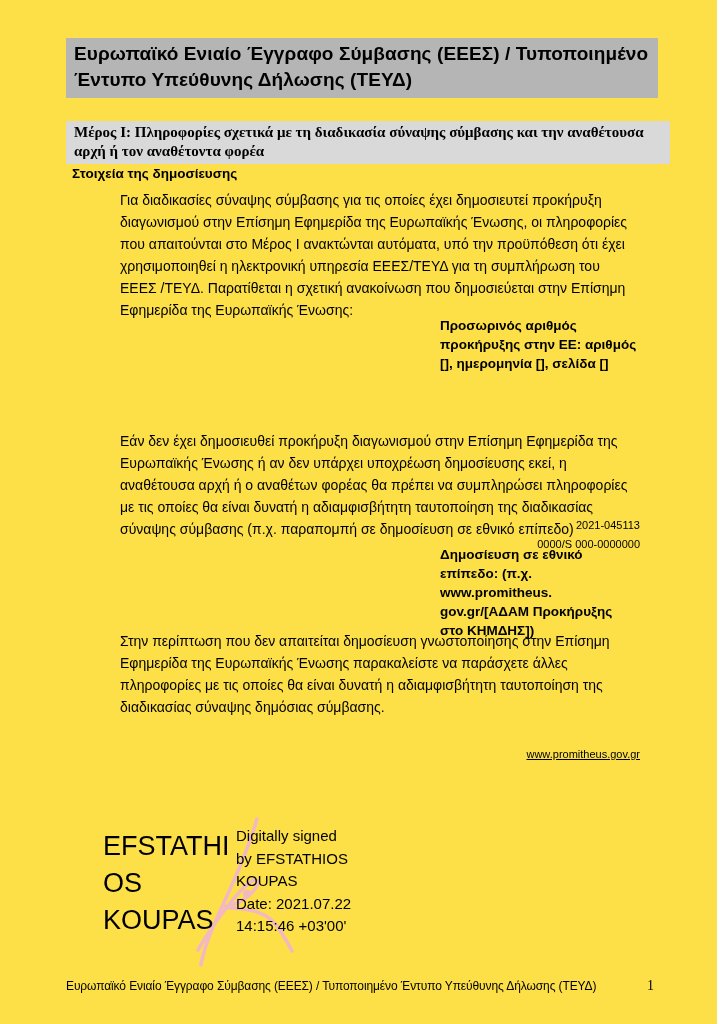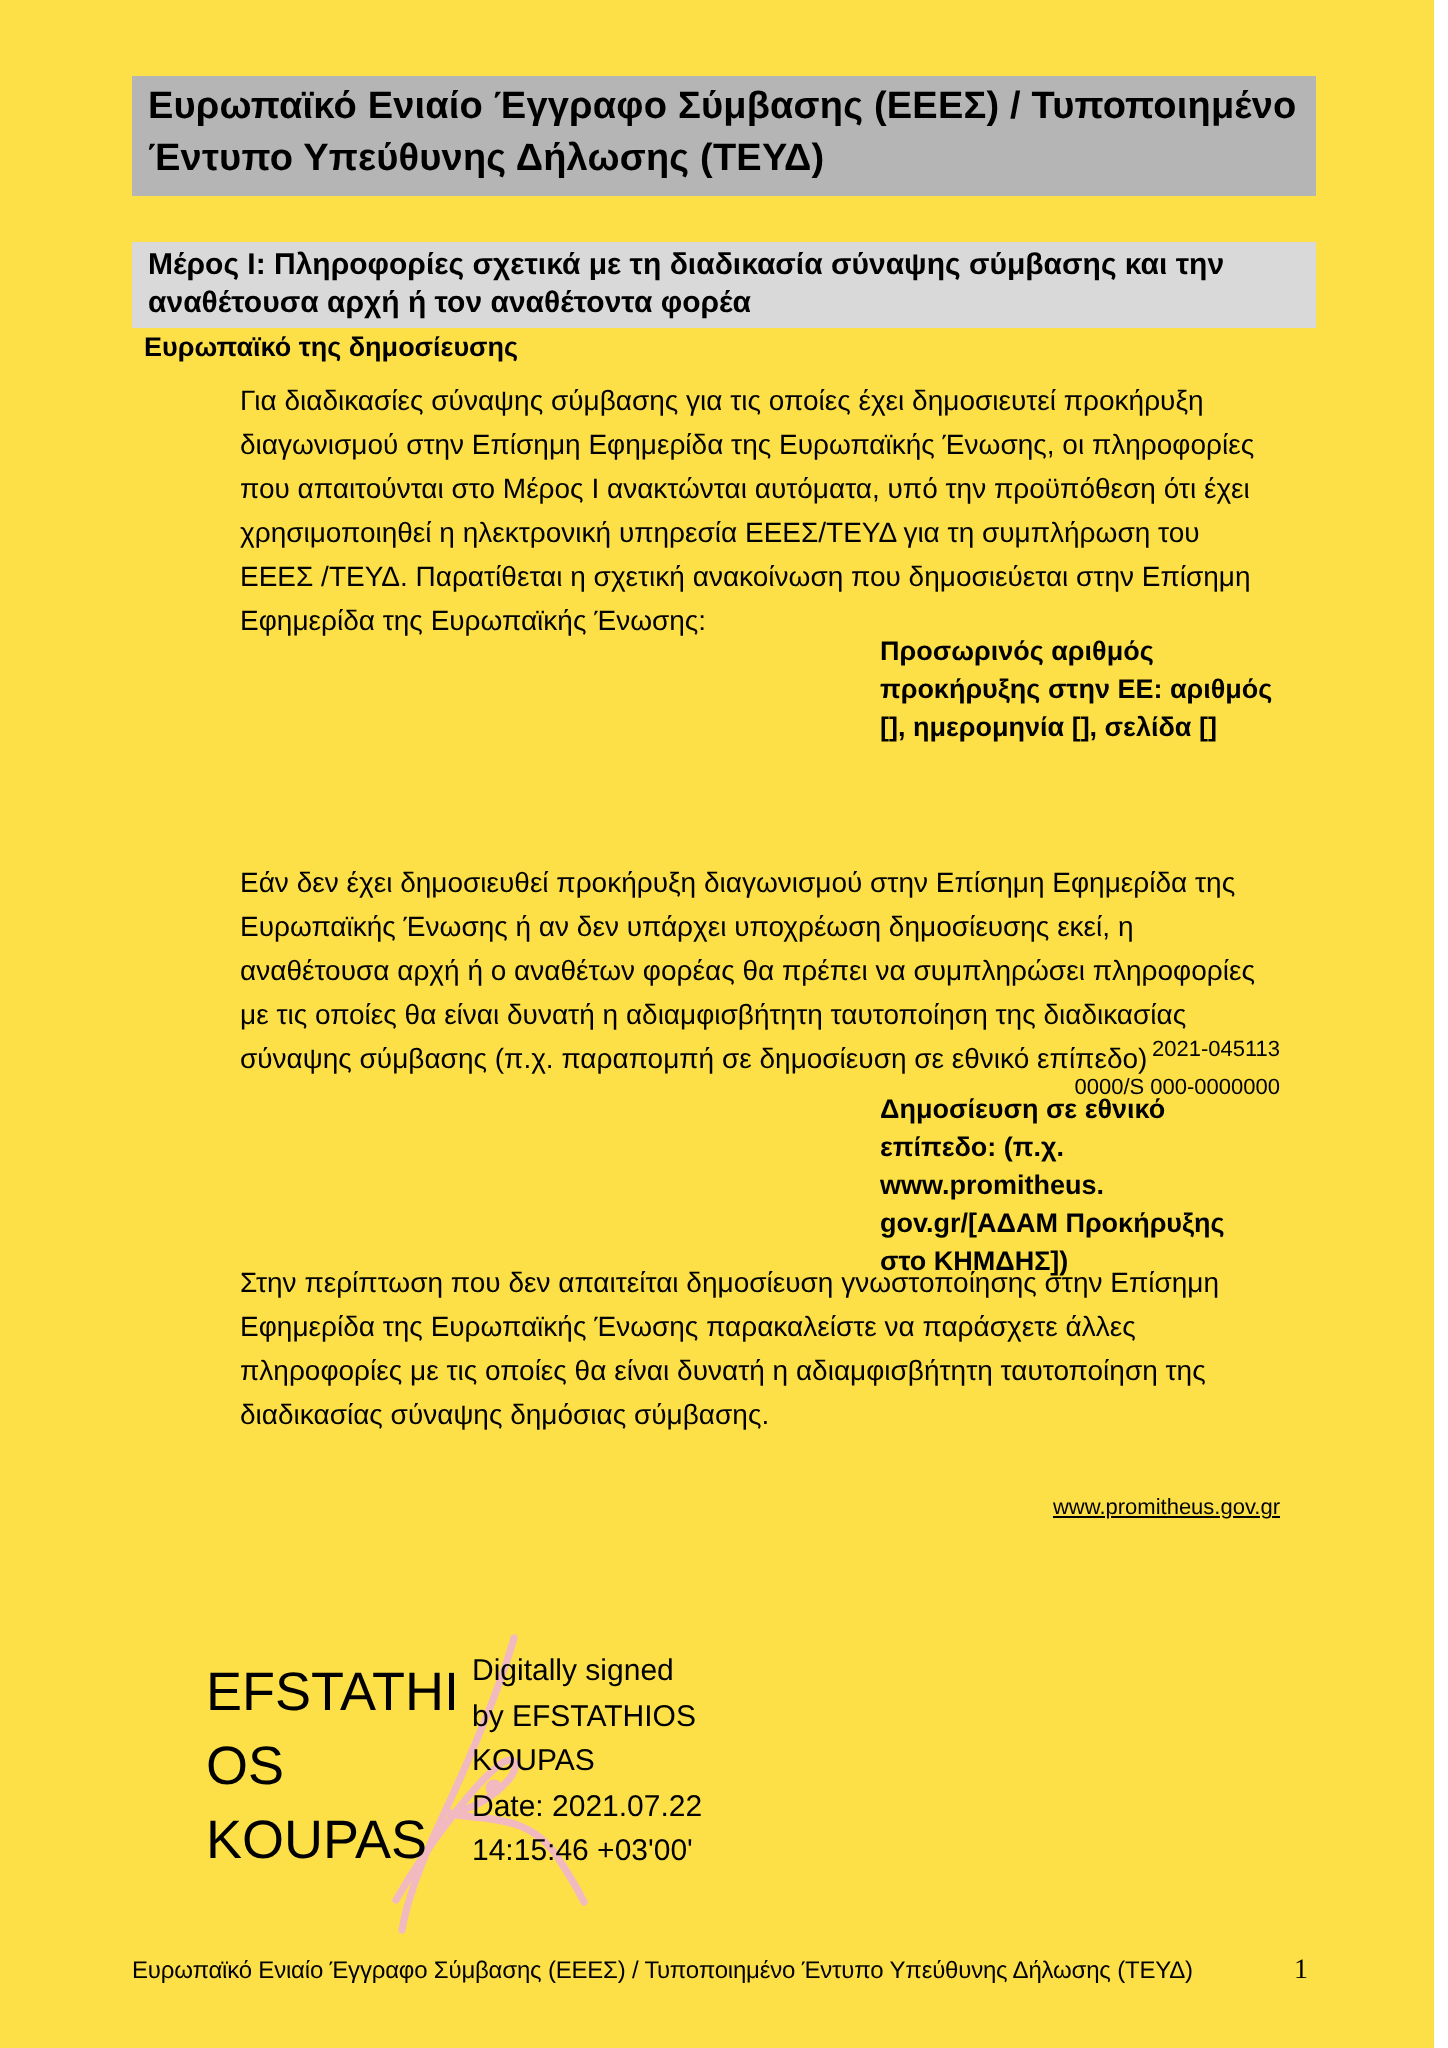--- a/index.html
+++ b/index.html
@@ -24,21 +24,22 @@
     letter-spacing: 0.1px;
   }
   .section-bar {
     position: absolute;
     left: 66px; top: 121px;
     width: 576px;
     background: #d9d9d9;
     font-size: 15px;
     font-weight: bold;
     line-height: 19px;
-    padding: 2px 8px 3px 8px;
+    padding: 2px 20px 3px 8px;
+    font-family: Liberation Serif, serif;
   }
   .pub-heading {
     position: absolute;
     left: 72px; top: 166px;
     font-size: 13.5px;
     font-weight: bold;
   }
   .para {
     position: absolute;
     left: 120px;
@@ -103,21 +104,21 @@
 </style>
 </head>
 <body>
 
 <div class="page">
 
   <div class="title-bar">Ευρωπαϊκό Ενιαίο Έγγραφο Σύμβασης (ΕΕΕΣ) / Τυποποιημένο Έντυπο Υπεύθυνης Δήλωσης (ΤΕΥΔ)</div>
 
   <div class="section-bar">Μέρος Ι: Πληροφορίες σχετικά με τη διαδικασία σύναψης σύμβασης και την αναθέτουσα αρχή ή τον αναθέτοντα φορέα</div>
 
-  <div class="pub-heading">Ευρωπαϊκό της δημοσίευσης</div>
+  <div class="pub-heading">Στοιχεία της δημοσίευσης</div>
 
   <div class="para para-1">Για διαδικασίες σύναψης σύμβασης για τις οποίες έχει δημοσιευτεί προκήρυξη διαγωνισμού στην Επίσημη Εφημερίδα της Ευρωπαϊκής Ένωσης, οι πληροφορίες που απαιτούνται στο Μέρος Ι ανακτώνται αυτόματα, υπό την προϋπόθεση ότι έχει χρησιμοποιηθεί η ηλεκτρονική υπηρεσία ΕΕΕΣ/ΤΕΥΔ για τη συμπλήρωση του ΕΕΕΣ /ΤΕΥΔ. Παρατίθεται η σχετική ανακοίνωση που δημοσιεύεται στην Επίσημη Εφημερίδα της Ευρωπαϊκής Ένωσης:</div>
 
   <div class="fields-block fields-block-1">
     <div class="field-row">
       <div class="field-label">Προσωρινός αριθμός
 προκήρυξης στην ΕΕ: αριθμός
 [], ημερομηνία [], σελίδα []</div>
       <div class="field-value">2021-045113</div>
     </div>

